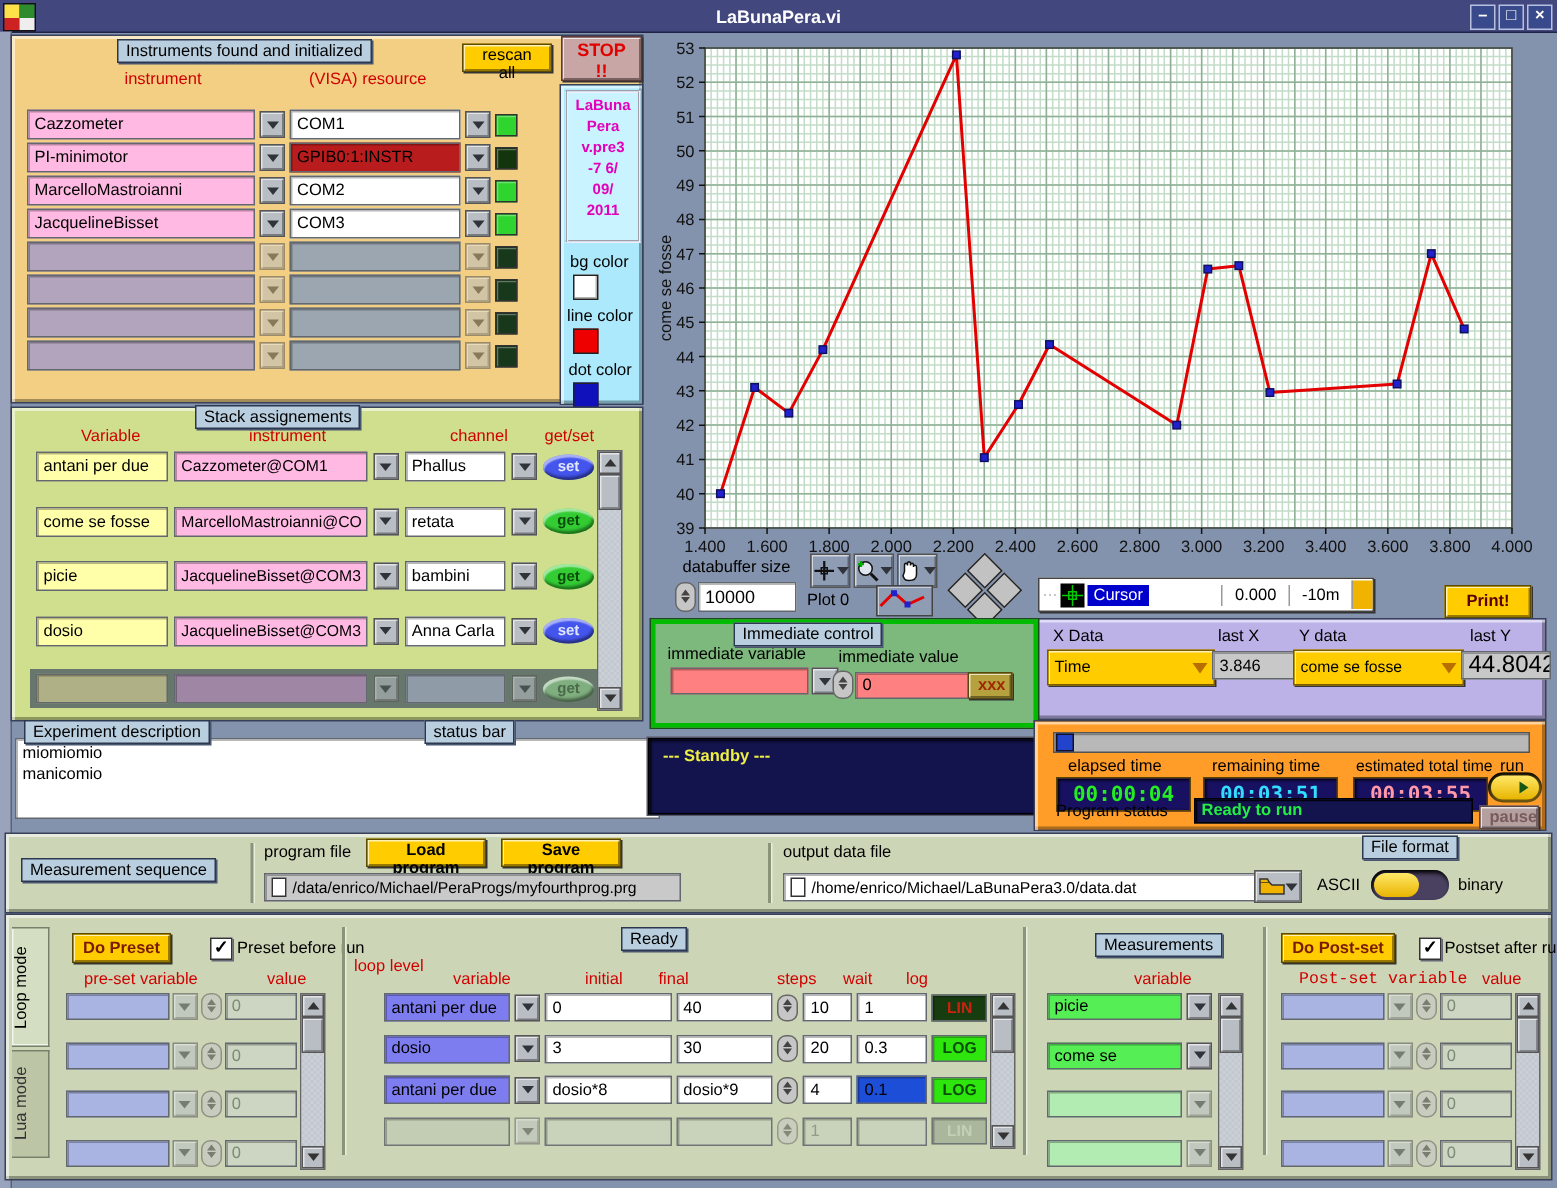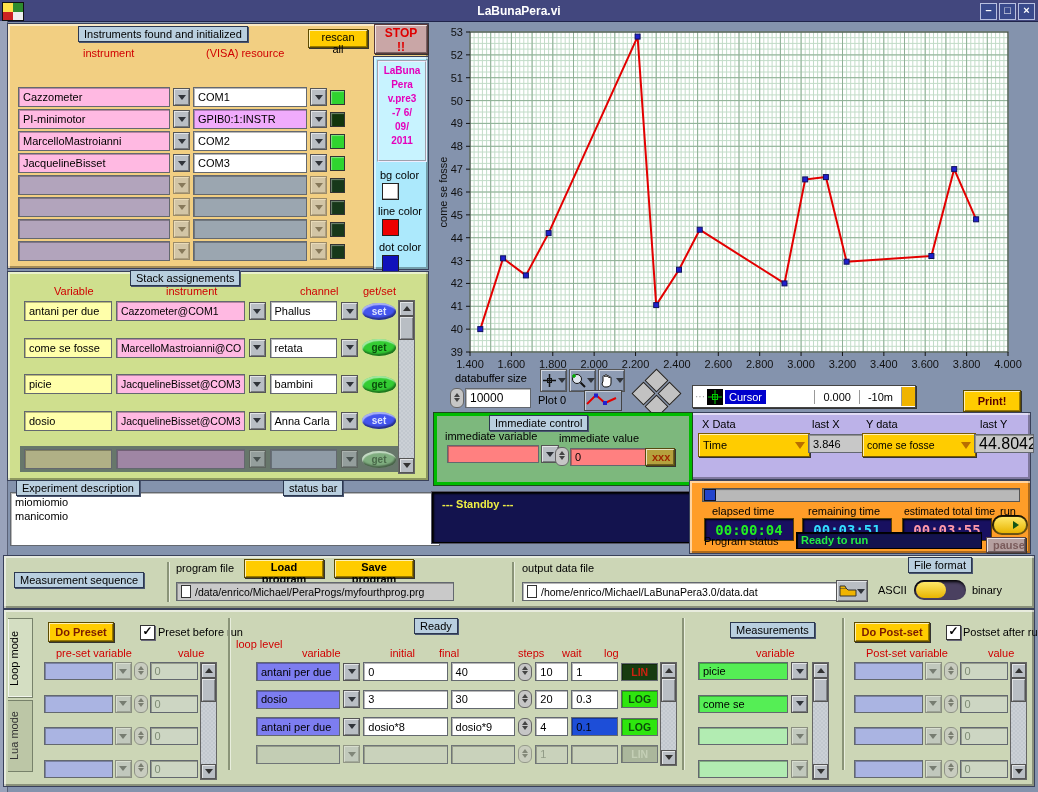--- a/index.html
+++ b/index.html
@@ -78,32 +78,32 @@
       <div class="wbtn">×</div>
     </div>
   </div>
   <div style="position:absolute;left:0;top:21px;width:7px;height:771px;background:#99a3bb;border-right:1px solid #5a6278;"></div>
 
   <div class="panel tan" style="left:8px;top:24px;width:420px;height:244px;">
     <div class="chip" style="left:70px;top:2px;">Instruments found and initialized</div>
     <button class="btn" style="left:300px;top:5px;width:60px;height:19px;">rescan all</button>
     <div class="redlbl" style="left:75px;top:23px;">instrument</div>
     <div class="redlbl" style="left:198px;top:23px;">(VISA)  resource</div>
-    <div id="instrument-rows" style="position:absolute;left:10px;top:34px;width:382px;height:204px;display:flex;flex-direction:column;justify-content:flex-end;">
+    <div id="instrument-rows" style="position:absolute;left:10px;top:34px;width:382px;height:204px;display:flex;flex-direction:column;justify-content:center;">
         <div class="rowline" style="gap: 3px; height: 22px;">
           <div class="fld" style="width: 142px; height: 18px; background: rgb(255, 185, 226);">Cazzometer</div>
           <div class="ddl" style="width: 15px; height: 16px;"></div>
           <div class="fld" style="width: 104px; height: 18px; background: rgb(255, 255, 255);">COM1</div>
           <div class="ddl" style="width: 15px; height: 16px;"></div>
           <div class="led" style="background: rgb(47, 212, 47);"></div>
         </div>
         <div class="rowline" style="gap: 3px; height: 22px;">
           <div class="fld" style="width: 142px; height: 18px; background: rgb(255, 185, 226);">PI-minimotor</div>
           <div class="ddl" style="width: 15px; height: 16px;"></div>
-          <div class="fld" style="width: 104px; height: 18px; background: #f0abfc;">GPIB0:1:INSTR</div>
+          <div class="fld" style="width: 104px; height: 18px; background: #b91c1c;">GPIB0:1:INSTR</div>
           <div class="ddl" style="width: 15px; height: 16px;"></div>
           <div class="led" style="background: rgb(18, 53, 12);"></div>
         </div>
         <div class="rowline" style="gap: 3px; height: 22px;">
           <div class="fld" style="width: 142px; height: 18px; background: rgb(255, 185, 226);">MarcelloMastroianni</div>
           <div class="ddl" style="width: 15px; height: 16px;"></div>
           <div class="fld" style="width: 104px; height: 18px; background: rgb(255, 255, 255);">COM2</div>
           <div class="ddl" style="width: 15px; height: 16px;"></div>
           <div class="led" style="background: rgb(47, 212, 47);"></div>
         </div>
@@ -609,21 +609,21 @@
         <div class="track">
           <div class="thumb" style="top:0;"></div>
         </div>
         <div class="ar dn"></div>
     </div>
 
     <div class="divider" style="left:838px;top:8px;height:152px;"></div>
     <button class="btn" style="left:850px;top:12px;width:76px;height:20px;color:#7a1a00;font-weight:bold;">Do Post-set</button>
     <div class="cb" style="position:absolute;left:942px;top:15px;">✓</div>
     <div class="blklbl" style="left:959px;top:16px;">Postset after run</div>
-    <div class="redlbl" style="left:862px;top:37px;">Post-set variable</div>
+    <div class="redlbl" style="left:862px;top:37px;font-family:Liberation Mono, monospace;">Post-set variable</div>
     <div class="redlbl" style="left:984px;top:37px;">value</div>
     <div id="postset-rows" style="position:absolute;left:850px;top:52px;width:154px;height:116px;display:flex;flex-direction:column;justify-content:space-between;">
         <div class="rowline" style="gap: 2px; height: 18px;">
           <div class="fld" style="width: 64px; height: 16px; background: rgb(170, 180, 226);"></div>
           <div class="ddl" style="width: 15px; height: 16px; opacity: 0.55;"></div>
           <div class="spin" style="height: 16px; opacity: 0.6;">
             <i class="up"></i>
             <i class="dn"></i>
           </div>
           <div class="fld" style="width: 42px; height: 16px; background: rgb(205, 214, 195); color: rgb(125, 138, 116);">0</div>

